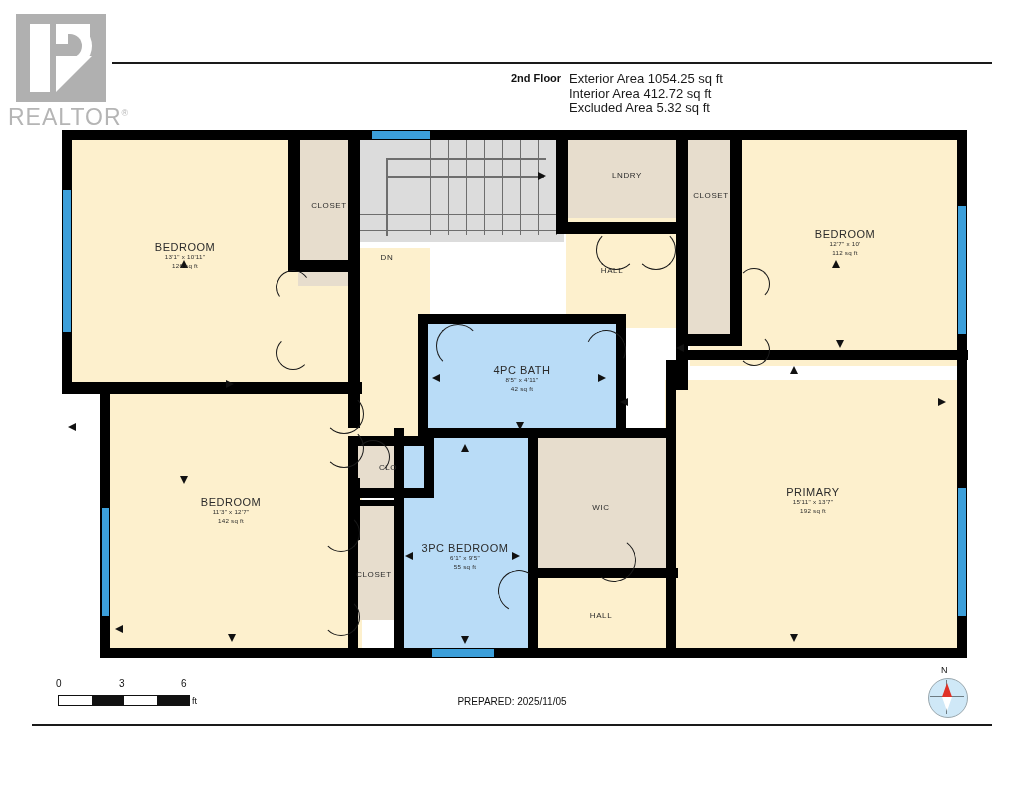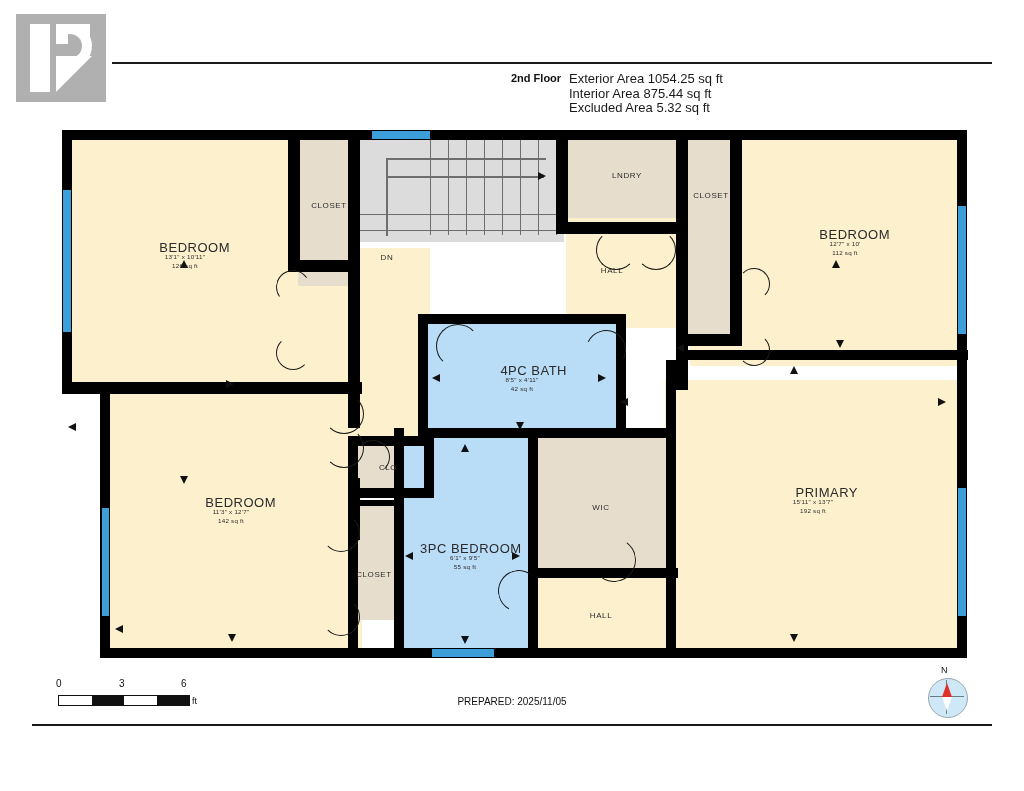--- a/index.html
+++ b/index.html
@@ -34,21 +34,21 @@
   #plan{position:absolute;left:0;top:118px;width:1024px;height:550px;}
   #plan *{box-sizing:border-box;}
   .wall{position:absolute;background:#000000;}
   .room{position:absolute;}
   .r-yellow{background:#fdf0cd;}
   .r-beige{background:#e7ddcd;}
   .r-blue{background:#b9dcf7;}
   .r-grey{background:#dcdcdc;}
   .win{position:absolute;background:#3c9fda;}
   .lbl{position:absolute;text-align:center;color:#2b2b2b;font-size:7.5px;line-height:9px;letter-spacing:.25px;white-space:nowrap;}
-  .lbl .nm{font-size:13px;letter-spacing:.5px;text-align:right;}
+  .lbl .nm{font-size:11px;letter-spacing:.5px;}
   .lbl .dim{font-size:6.2px;}
   .lbl .sf{font-size:6.2px;}
   .lbl-big{font-size:8px;letter-spacing:.6px;}
   .arr{position:absolute;width:0;height:0;}
   .arr-r{border-top:4px solid transparent;border-bottom:4px solid transparent;border-left:8px solid #111;}
   .arr-l{border-top:4px solid transparent;border-bottom:4px solid transparent;border-right:8px solid #111;}
   .arr-u{border-left:4px solid transparent;border-right:4px solid transparent;border-bottom:8px solid #111;}
   .arr-d{border-left:4px solid transparent;border-right:4px solid transparent;border-top:8px solid #111;}
   .swing{position:absolute;border:1.1px solid #1a1a1a;border-radius:50%;background:transparent;}
   .stair-line{position:absolute;background:#6e6e6e;}
@@ -79,29 +79,30 @@
 
 <div id="header">
 
   <div id="realtor-logo">
     <div id="realtor-mark">
       <div class="bar"></div>
       <div class="rtop"></div>
       <div class="rbowl"></div>
       <div class="rleg"></div>
     </div>
+    <div id="realtor-word"><span>REALTOR</span><sup>®</sup></div>
   </div>
 
   <div id="title-rule"></div>
 
   <div id="area-block">
     <div id="floor-label">2nd Floor</div>
     <div id="area-lines">
       <div>Exterior Area 1054.25 sq ft</div>
-      <div>Interior Area 875.44 sq ft</div>
+      <div>Interior Area 412.72 sq ft</div>
       <div>Excluded Area 5.32 sq ft</div>
     </div>
   </div>
 </div>
 
 <div id="plan">
 
   <div class="room r-yellow" style="left:70px;top:20px;width:290px;height:250px;"></div>
   <div class="room r-yellow" style="left:100px;top:262px;width:262px;height:270px;"></div>
   <div class="room r-yellow" style="left:690px;top:20px;width:275px;height:228px;"></div>

